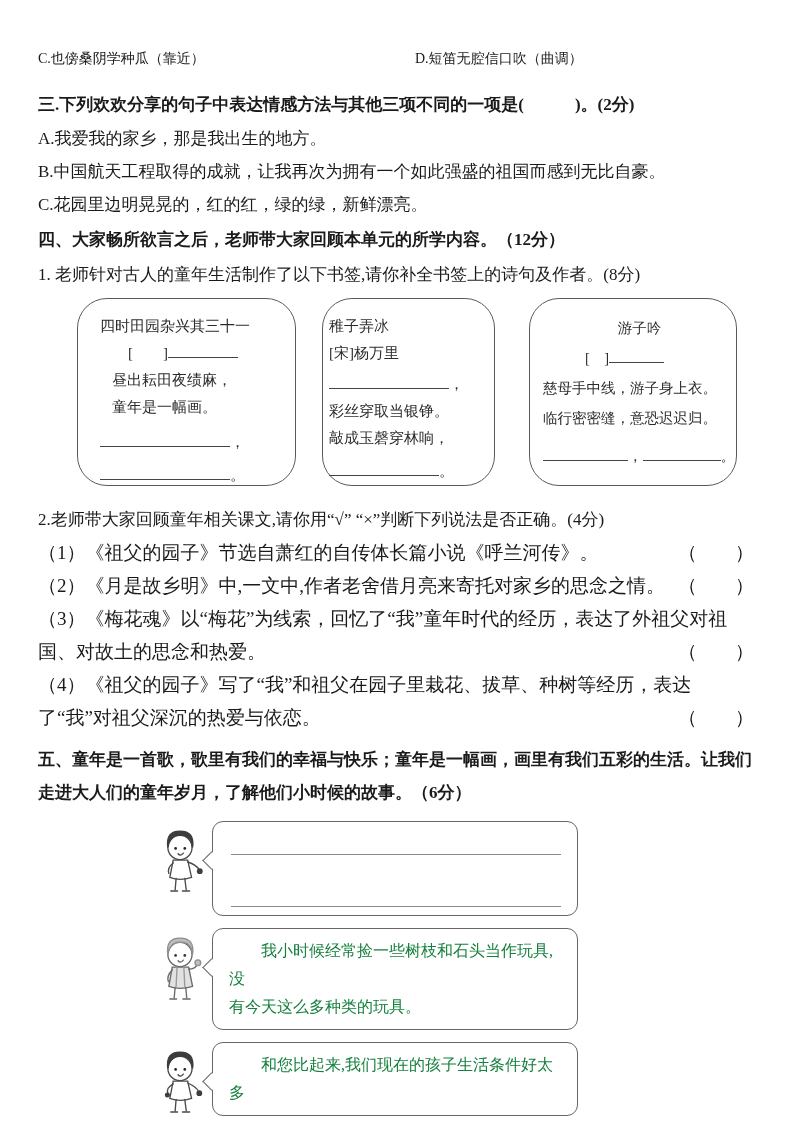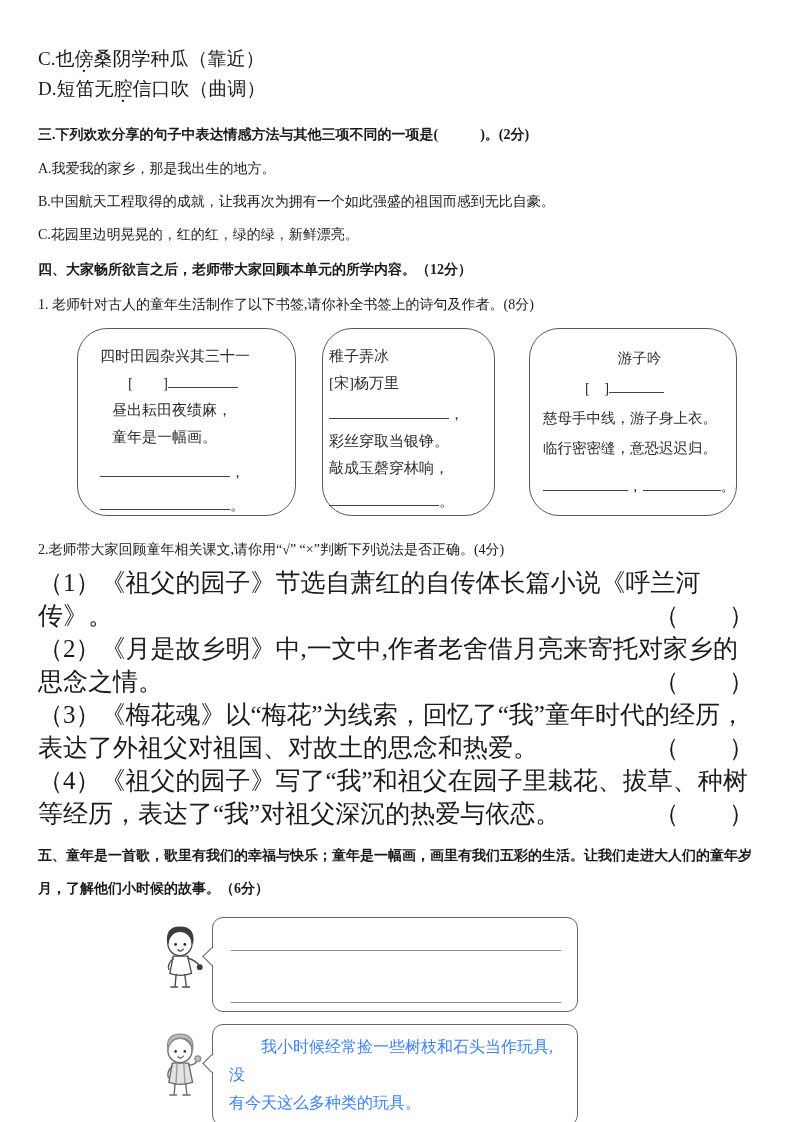--- a/index.html
+++ b/index.html
@@ -3,25 +3,25 @@
 <meta charset="utf-8">
 <style>
   * { margin:0; padding:0; box-sizing:border-box; }
   html,body { background:#fff; }
   body {
     width:792px; height:1122px; margin:0 auto;
     font-family:"Liberation Serif","DejaVu Serif",serif;
     color:#1a1a1a;
   }
   .page { width:792px; height:1122px; padding:44px 38px 0 38px; position:relative; overflow:hidden; }
-  p, .line { font-size:14px; line-height:33px; }
+  p, .line { font-size:17px; line-height:33px; }
   .bold { font-weight:700; }
 
   
-  .prev-row { display:flex; line-height:30px; font-size:19px;flex-direction:column; }
+  .prev-row { display:flex; line-height:30px; font-size:14px; }
   .prev-row .opt-c { width:377px; }
   .emph { position:relative; display:inline-block; }
   .emph::after { content:"·"; position:absolute; left:50%; transform:translateX(-50%);
     top:0.92em; font-size:1em; line-height:1; color:#1a1a1a; }
 
   .h3 { margin-top:13px; line-height:35px; }
   .h4 { margin-top:1px; line-height:36px; }
 
   
   .cards { margin-top:7px; height:190px; display:flex; margin-left:39px;gap:12px; }
@@ -32,31 +32,31 @@
   .card-3 { width:208px; padding-left:13px; }
   .bm-line { line-height:27px; white-space:nowrap; }
   .card-3 .bm-line { line-height:30px; font-size:14.5px; }
   .center { text-align:center; }
   .blank { display:inline-block; border-bottom:1px solid #444; height:0.95em; vertical-align:baseline; }
   .w55{width:55px} .w70{width:70px} .w78{width:78px} .w85{width:85px}
   .w110{width:110px} .w120{width:120px} .w130{width:130px}
 
   
   .q2-line { margin-top:15px; }
-  .judge-item { position:relative; line-height:33px; font-size:25px; padding-right:6px; }
+  .judge-item { position:relative; line-height:33px; font-size:19px; padding-right:6px; }
   .judge-paren { position:absolute; right:0; bottom:0; }
 
   .h5 { margin-top:9px; line-height:33px; }
 
   
   .bubble-row { display:flex; margin-left:112px; margin-top:12px; align-items:flex-start; }
   .avatar { width:62px; flex:0 0 62px; padding-top:4px; }
   .bubble { position:relative; width:366px; min-height:68px; border:1.6px solid #666;
     border-radius:11px; background:#fff; padding:8px 14px 8px 16px;
-    font-size:16px; line-height:28px; color:#3b82f6; }
+    font-size:16px; line-height:28px; color:#15803d; }
   .tail { position:absolute; left:-8px; top:32px; width:13px; height:13px; background:#fff;
     border-left:1.6px solid #666; border-bottom:1.6px solid #666; transform:rotate(45deg); }
   .indent { text-indent:32px; }
   .wline { border-bottom:1px solid #8a8a8a; height:25px; margin:0 2px; }
   .wline + .wline { margin-top:27px; }
 </style>
 </head>
 <body>
 
 <div class="page">

